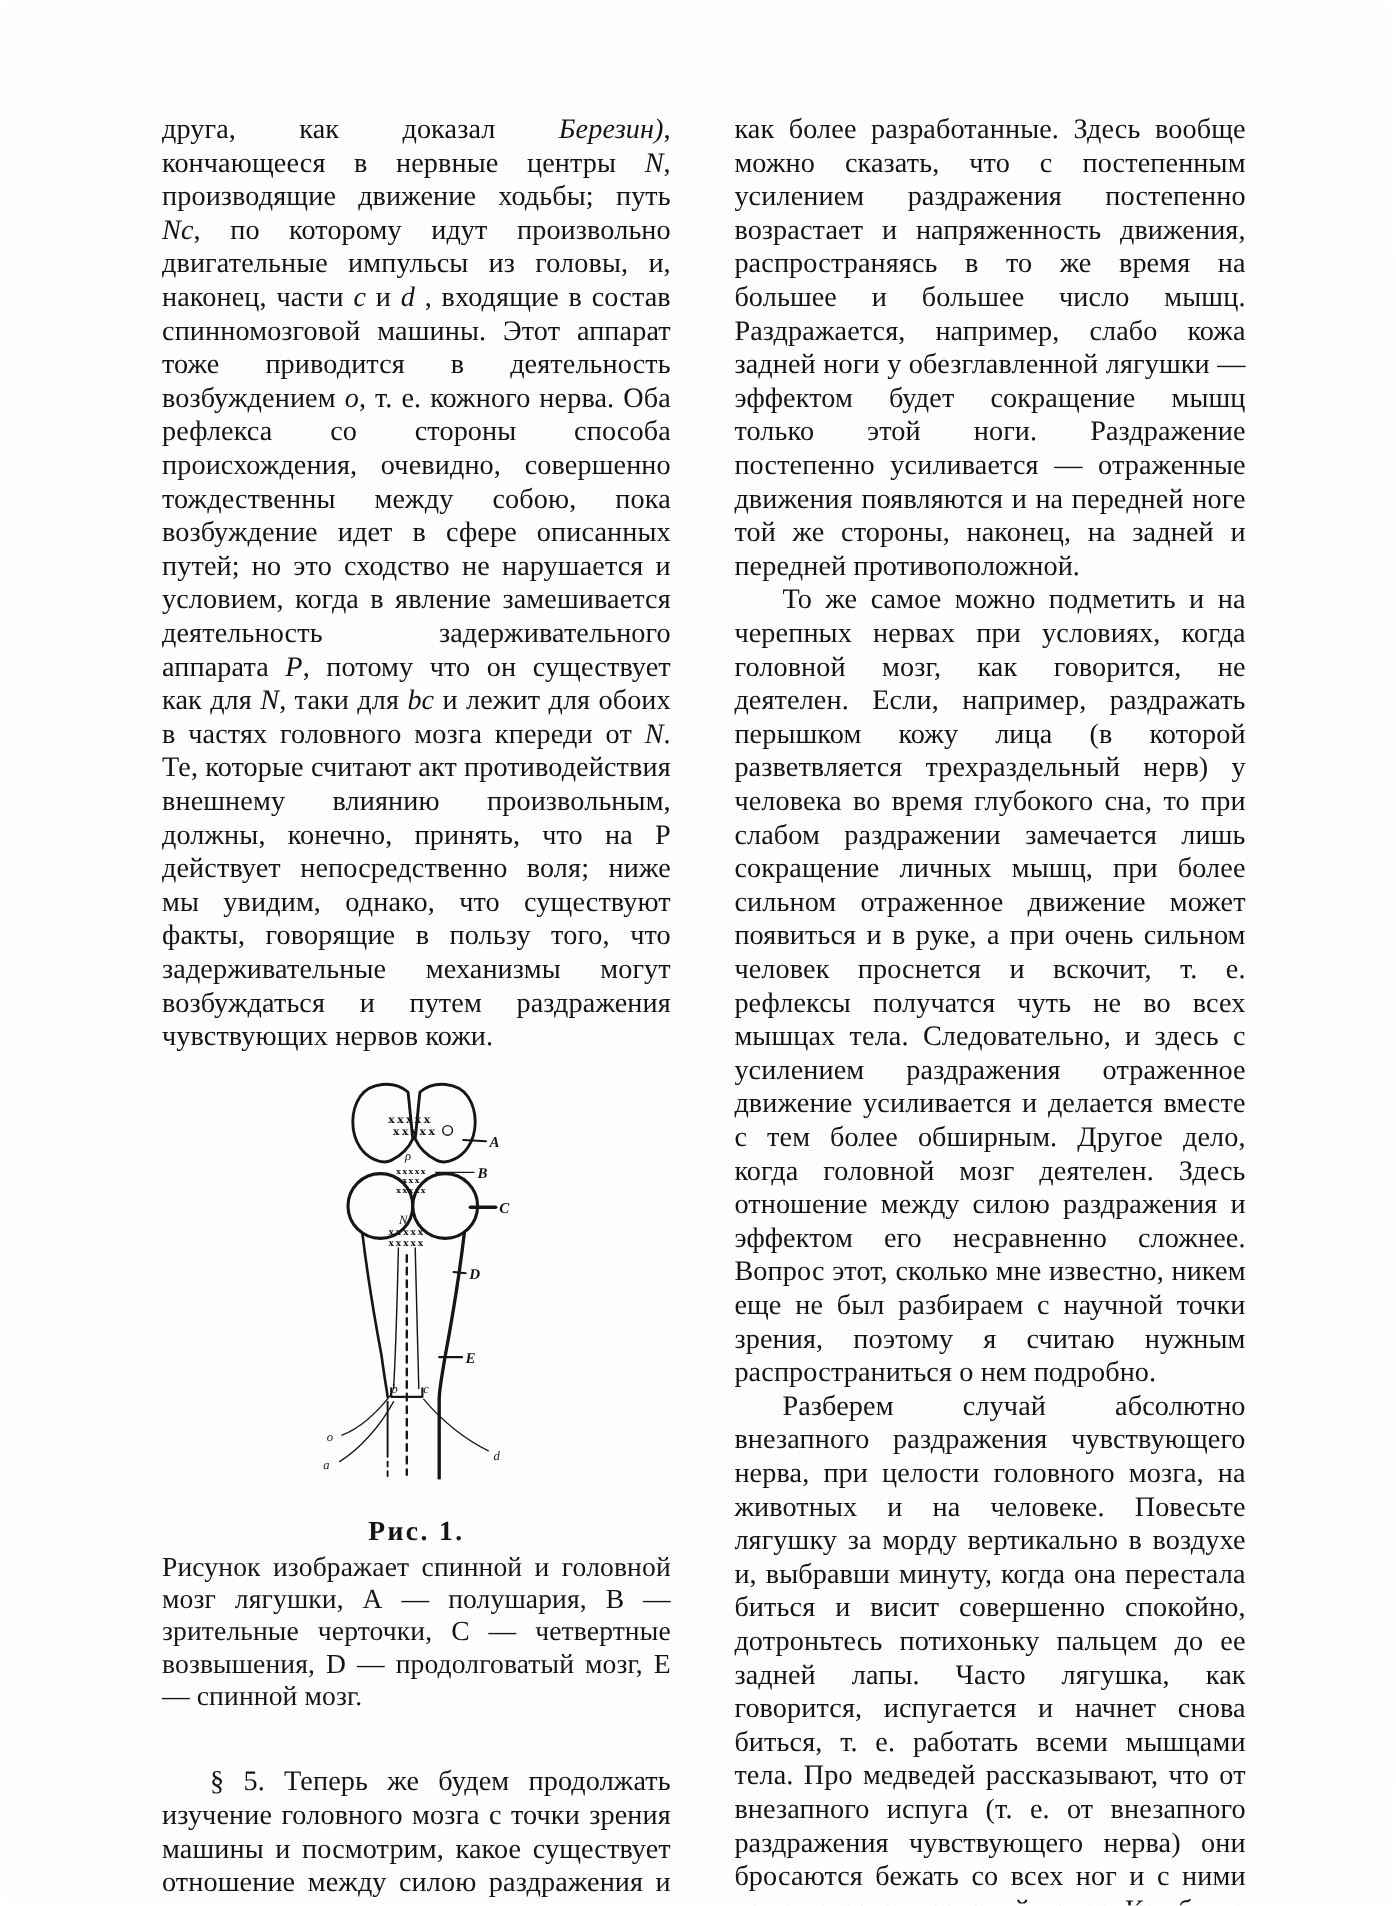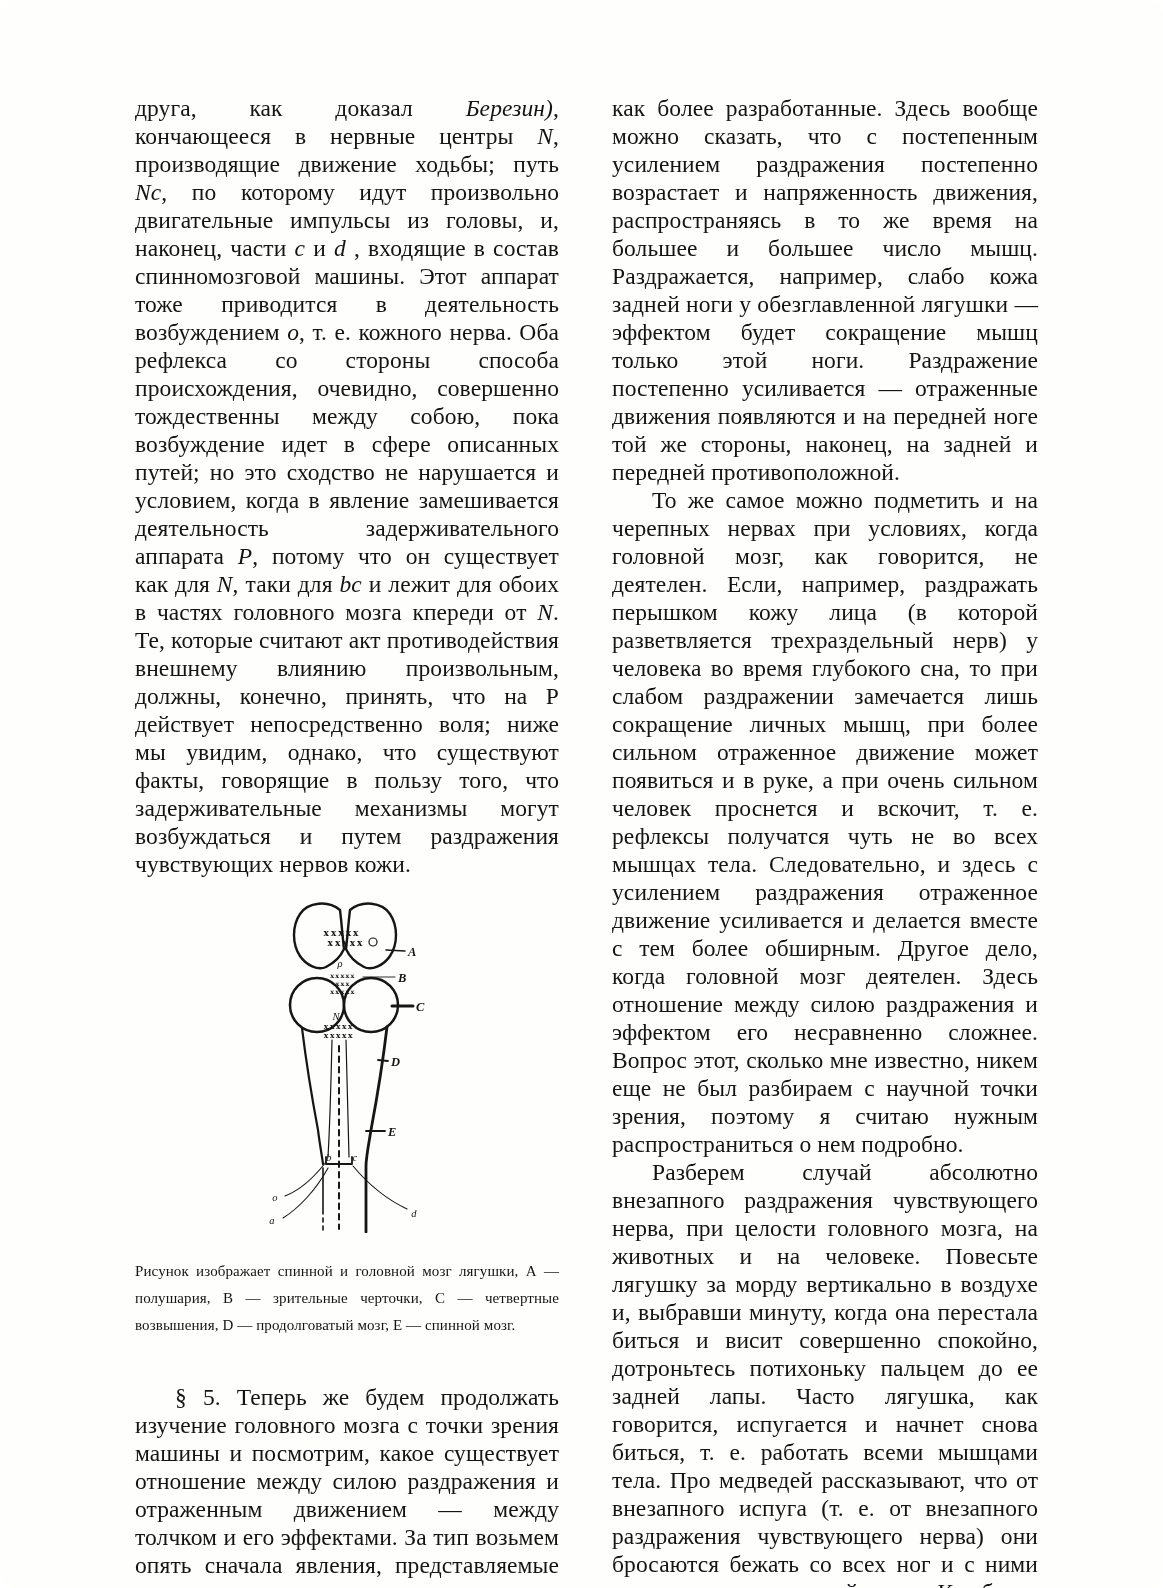--- a/index.html
+++ b/index.html
@@ -23,21 +23,21 @@
   .indent { text-indent:40px; }
   .it { font-style:italic; }
 
   .fig { margin:20px 0 0 0; text-align:center; }
   .fig svg { display:inline-block; }
   .fig-title {
     text-align:center; font-weight:bold;
     font-size:23px; line-height:28px; margin-top:22px; letter-spacing:2px;
   }
   .fig-caption {
-    text-align:justify; font-size:15px; line-height:27px; margin-top:19px;
+    text-align:justify; font-size:23px; line-height:27px; margin-top:2px;
   }
   .p-after-fig { margin-top:44px; }
 
   
   .lbl    { font:italic 700 12.5px "Liberation Serif", serif; fill:#141414; }
   .lbl-sm { font:italic 400 10.5px "Liberation Serif", serif; fill:#141414; }
   .marks    { font:700 9px   "DejaVu Serif", serif; fill:#141414; letter-spacing:2px; }
   .marks-sm { font:700 6.5px "DejaVu Serif", serif; fill:#141414; letter-spacing:1.2px; }
   .marks-md { font:700 7.5px "DejaVu Serif", serif; fill:#141414; letter-spacing:1.6px; }
 </style>
@@ -97,20 +97,21 @@
         <text class="lbl" x="125" y="168">D</text>
         <text class="lbl" x="122" y="238">E</text>
         <text class="lbl-sm" text-anchor="middle" x="70" y="122">N</text>
         <text class="lbl-sm" text-anchor="middle" x="74" y="69">ρ</text>
         <text class="lbl-sm" text-anchor="middle" x="63" y="263">b</text>
         <text class="lbl-sm" text-anchor="middle" x="89" y="263">c</text>
         <text class="lbl-sm" text-anchor="middle" x="9" y="303">o</text>
         <text class="lbl-sm" text-anchor="middle" x="6" y="326">a</text>
         <text class="lbl-sm" text-anchor="middle" x="148" y="319">d</text>
       </svg>
+      <div class="fig-title">Рис. 1.</div>
       <div class="fig-caption">Рисунок изображает спинной и головной мозг лягушки, А — полушария, В — зрительные черточки, С — четвертные возвышения, D — продолговатый мозг, Е — спинной мозг.</div>
     </figure>
 
     <p class="para indent p-after-fig">§ 5. Теперь же будем продолжать изучение головного мозга с точки зрения машины и посмотрим, какое существует отношение между силою раздражения и отраженным движением — между толчком и его эффектами. За тип возьмем опять сначала явления, представляемые спинным мозгом,</p>
   </div>
 
   <div class="col col-right">
     <p class="para">как более разработанные. Здесь вообще можно сказать, что с постепенным усилением раздражения постепенно возрастает и напряженность движения, распространяясь в то же время на большее и большее число мышц. Раздражается, например, слабо кожа задней ноги у обезглавленной лягушки — эффектом будет сокращение мышц только этой ноги. Раздражение постепенно усиливается — отраженные движения появляются и на передней ноге той же стороны, наконец, на задней и передней противоположной.</p>
     <p class="para indent">То же самое можно подметить и на черепных нервах при условиях, когда головной мозг, как говорится, не деятелен. Если, например, раздражать перышком кожу лица (в которой разветвляется трехраздельный нерв) у человека во время глубокого сна, то при слабом раздражении замечается лишь сокращение личных мышц, при более сильном отраженное движение может появиться и в руке, а при очень сильном человек проснется и вскочит, т. е. рефлексы получатся чуть не во всех мышцах тела. Следовательно, и здесь с усилением раздражения отраженное движение усиливается и делается вместе с тем более обширным. Другое дело, когда головной мозг деятелен. Здесь отношение между силою раздражения и эффектом его несравненно сложнее. Вопрос этот, сколько мне известно, никем еще не был разбираем с научной точки зрения, поэтому я считаю нужным распространиться о нем подробно.</p>
     <p class="para indent">Разберем случай абсолютно внезапного раздражения чувствующего нерва, при целости головного мозга, на животных и на человеке. Повесьте лягушку за морду вертикально в воздухе и, выбравши минуту, когда она перестала биться и висит совершенно спокойно, дотроньтесь потихоньку пальцем до ее задней лапы. Часто лягушка, как говорится, испугается и начнет снова биться, т. е. работать всеми мышцами тела. Про медведей рассказывают, что от внезапного испуга (т. е. от внезапного раздражения чувствующего нерва) они бросаются бежать со всех ног и с ними даже делается кровавый понос. Как бы то ни было, а факт чрезмерно сильных невольных движений, при видимой незначительности внезапного раздражения чувствующего нерва, известен на животных. На людях явление это выражается иногда</p>

